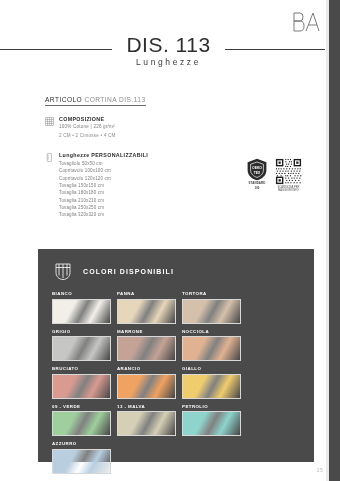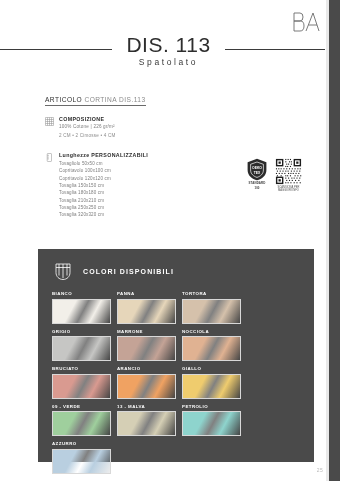--- a/index.html
+++ b/index.html
@@ -171,21 +171,21 @@
         <path d="M5 3 L5 21 M5 3 L11 3 Q14 3 14 7 Q14 11 11 11 L5 11 M5 11 L11.5 11 Q15 11 15 16 Q15 21 11 21 L5 21"></path>
         <path d="M17 21 L24 3 M24 3 L30 21 M19.5 15 L28 15"></path>
       </g>
     </svg>
   </div>
 
   <div class="title-wrap">
     <div class="rule rule-left"></div>
     <div class="rule rule-right"></div>
     <div class="title">DIS. 113</div>
-    <div class="subtitle">Spatolato</div>
+    <div class="subtitle">Lunghezze</div>
   </div>
 
   <div class="article">
     <span class="art-label">ARTICOLO </span><span class="art-value">CORTINA DIS.113</span>
   </div>
 
   <div class="info">
 
     <div class="info-row">
       <div class="info-ico">

